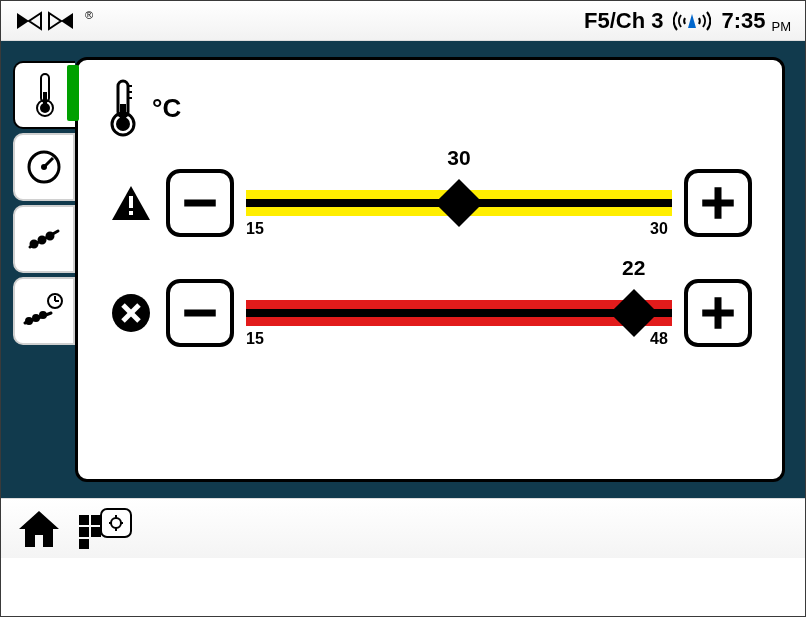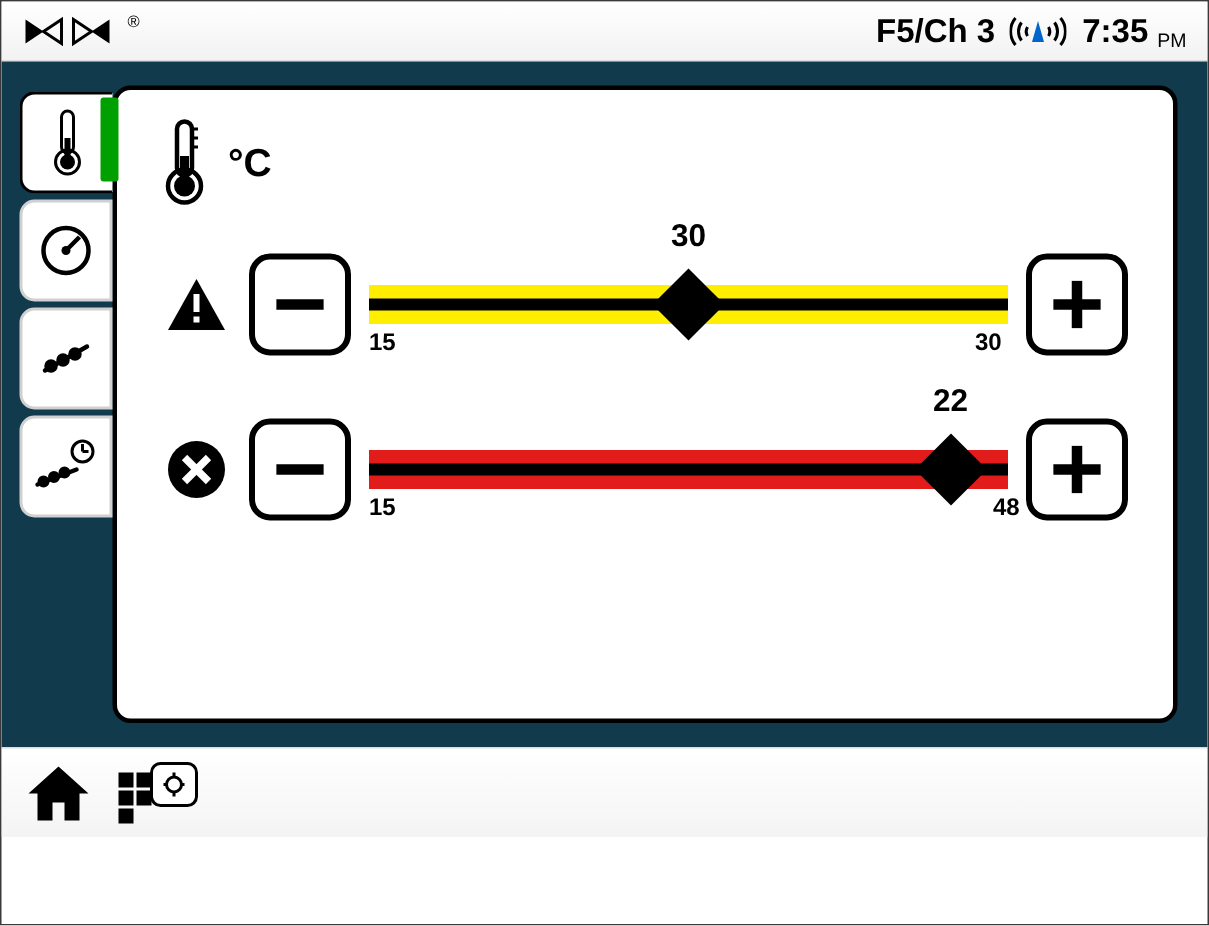--- a/index.html
+++ b/index.html
@@ -193,21 +193,21 @@
             <svg viewBox="0 0 24 24">
                 <rect x="3" y="10" width="18" height="4" fill="#000"></rect>
               </svg>
           </div>
           <div class="track-wrap">
             <div class="track-fill track-red" id="c-fill" style="left: 0px; width: 426px;"></div>
             <div class="track-bar" id="c-bar" style="left: 0px; width: 426px;"></div>
             <div class="diamond" id="c-diamond" style="left: 370.66px;"></div>
             <div class="val-label" id="c-val" style="left: 387.66px;">22</div>
             <div class="min-label" id="c-min" style="left: 0px;">15</div>
-            <div class="max-label" id="c-max" style="left: 416px;">48</div>
+            <div class="max-label" id="c-max" style="left: 404px;">48</div>
           </div>
           <div class="pmbtn">
             <svg viewBox="0 0 24 24">
                 <rect x="3" y="10" width="18" height="4" fill="#000"></rect>
                 <rect x="10" y="3" width="4" height="18" fill="#000"></rect>
               </svg>
           </div>
         </div>
 
       </div>

